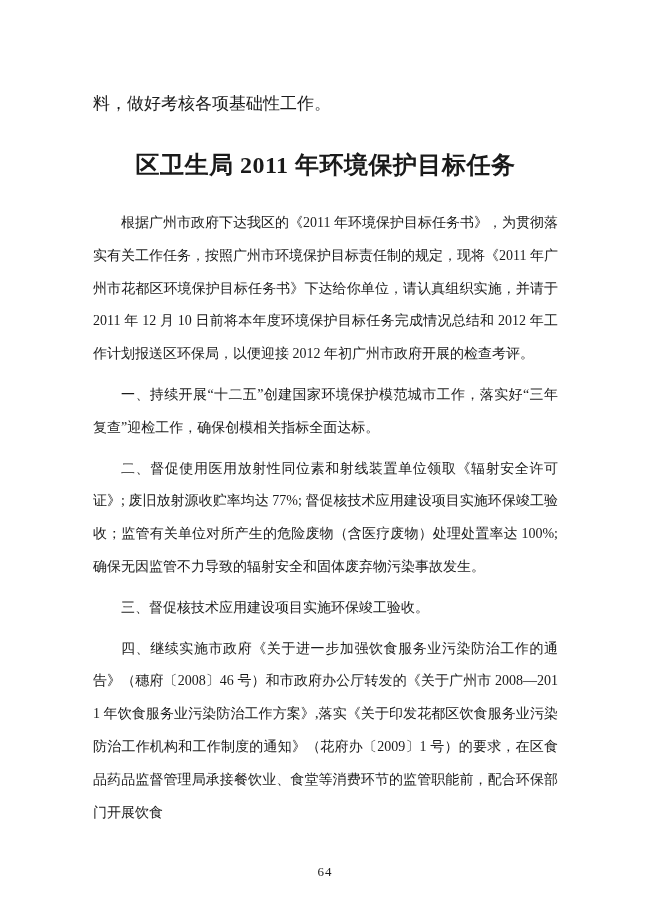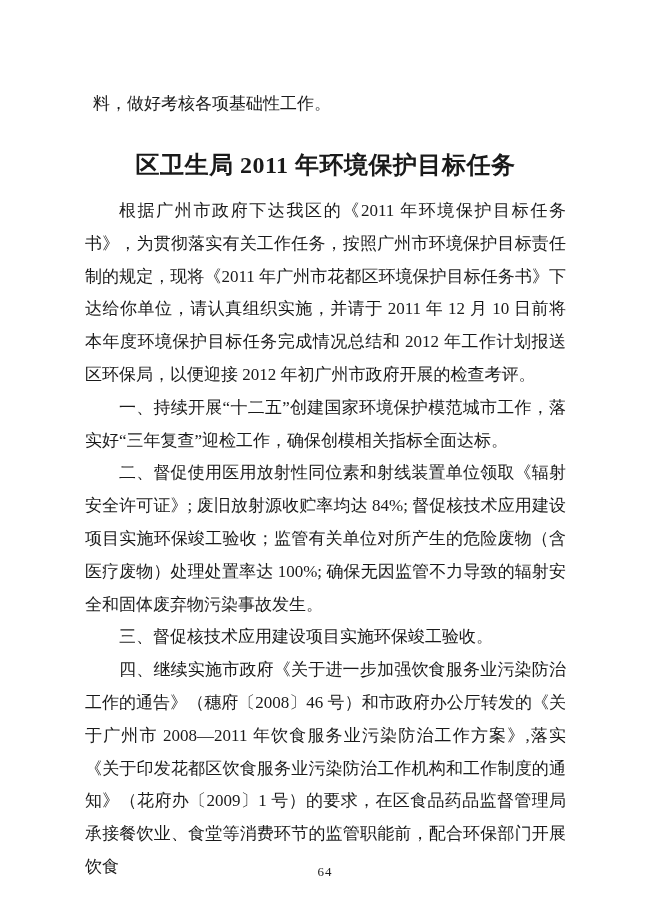--- a/index.html
+++ b/index.html
@@ -28,29 +28,29 @@
     line-height: 32px;
     text-align: justify;
     margin: 8px;
   }
   .doc-title {
     font-size: 24px;
     font-weight: 700;
     text-align: center;
     letter-spacing: 0.5px;
     line-height: 34px;
-    margin: 28px 0 13px 0;
+    margin: 28px 0 25px 0;
     white-space: nowrap;
   }
   .para {
-    font-size: 17px;
+    font-size: 14px;
     line-height: 32.8px;
     text-align: justify;
     text-indent: 2em;
-    margin: 0;
+    margin: 8px;
     word-break: break-all;
   }
   .page-number {
     position: absolute;
     top: 864px;
     left: 0;
     width: 650px;
     text-align: center;
     font-size: 13px;
     letter-spacing: 1px;
@@ -62,21 +62,21 @@
 <div class="page">
   <div class="content">
     <p class="continuation">料，做好考核各项基础性工作。</p>
 
     <h1 class="doc-title">区卫生局 2011 年环境保护目标任务</h1>
 
     <p class="para">根据广州市政府下达我区的《2011 年环境保护目标任务书》，为贯彻落实有关工作任务，按照广州市环境保护目标责任制的规定，现将《2011 年广州市花都区环境保护目标任务书》下达给你单位，请认真组织实施，并请于 2011 年 12 月 10 日前将本年度环境保护目标任务完成情况总结和 2012 年工作计划报送区环保局，以便迎接 2012 年初广州市政府开展的检查考评。</p>
 
     <p class="para">一、持续开展“十二五”创建国家环境保护模范城市工作，落实好“三年复查”迎检工作，确保创模相关指标全面达标。</p>
 
-    <p class="para">二、督促使用医用放射性同位素和射线装置单位领取《辐射安全许可证》; 废旧放射源收贮率均达 84%; 督促核技术应用建设项目实施环保竣工验收；监管有关单位对所产生的危险废物（含医疗废物）处理处置率达 100%; 确保无因监管不力导致的辐射安全和固体废弃物污染事故发生。</p>
+    <p class="para">二、督促使用医用放射性同位素和射线装置单位领取《辐射安全许可证》; 废旧放射源收贮率均达 77%; 督促核技术应用建设项目实施环保竣工验收；监管有关单位对所产生的危险废物（含医疗废物）处理处置率达 100%; 确保无因监管不力导致的辐射安全和固体废弃物污染事故发生。</p>
 
     <p class="para">三、督促核技术应用建设项目实施环保竣工验收。</p>
 
     <p class="para">四、继续实施市政府《关于进一步加强饮食服务业污染防治工作的通告》（穗府〔2008〕46 号）和市政府办公厅转发的《关于广州市 2008—2011 年饮食服务业污染防治工作方案》,落实《关于印发花都区饮食服务业污染防治工作机构和工作制度的通知》（花府办〔2009〕1 号）的要求，在区食品药品监督管理局承接餐饮业、食堂等消费环节的监管职能前，配合环保部门开展饮食</p>
   </div>
 
   <div class="page-number">64</div>
 </div>
 
 </body></html>

